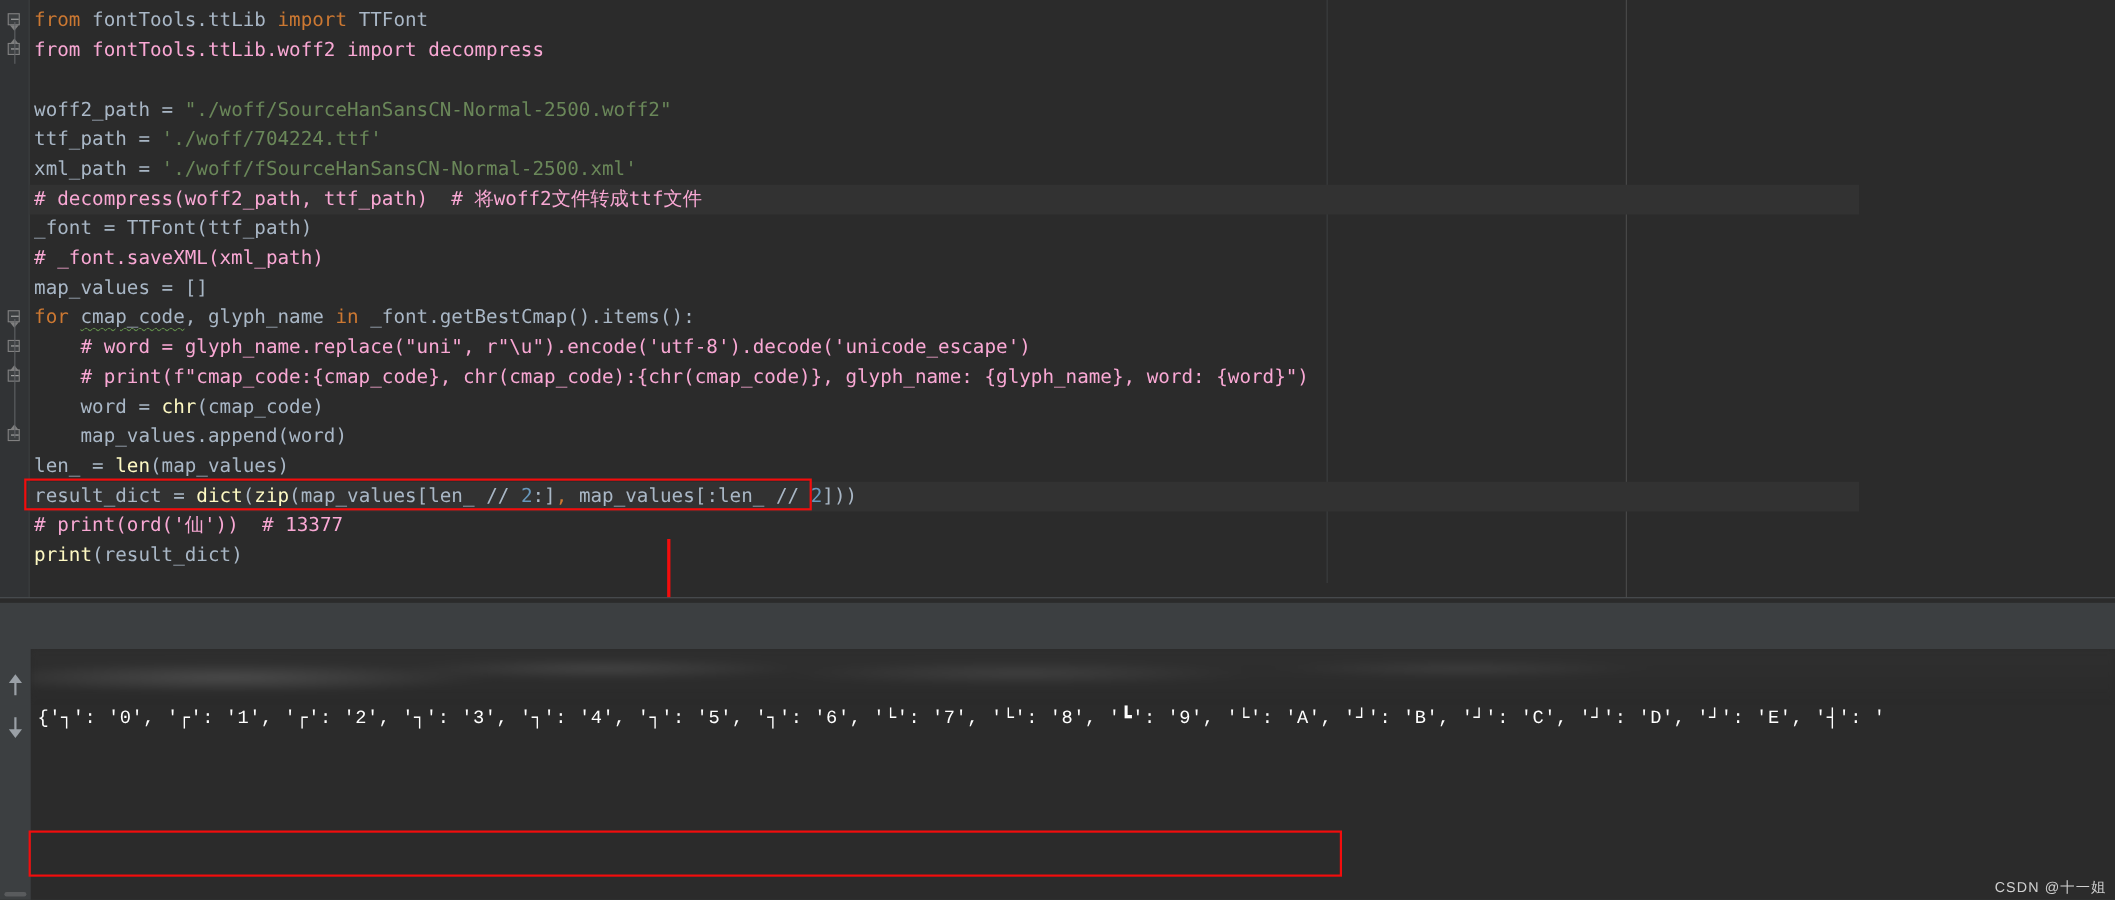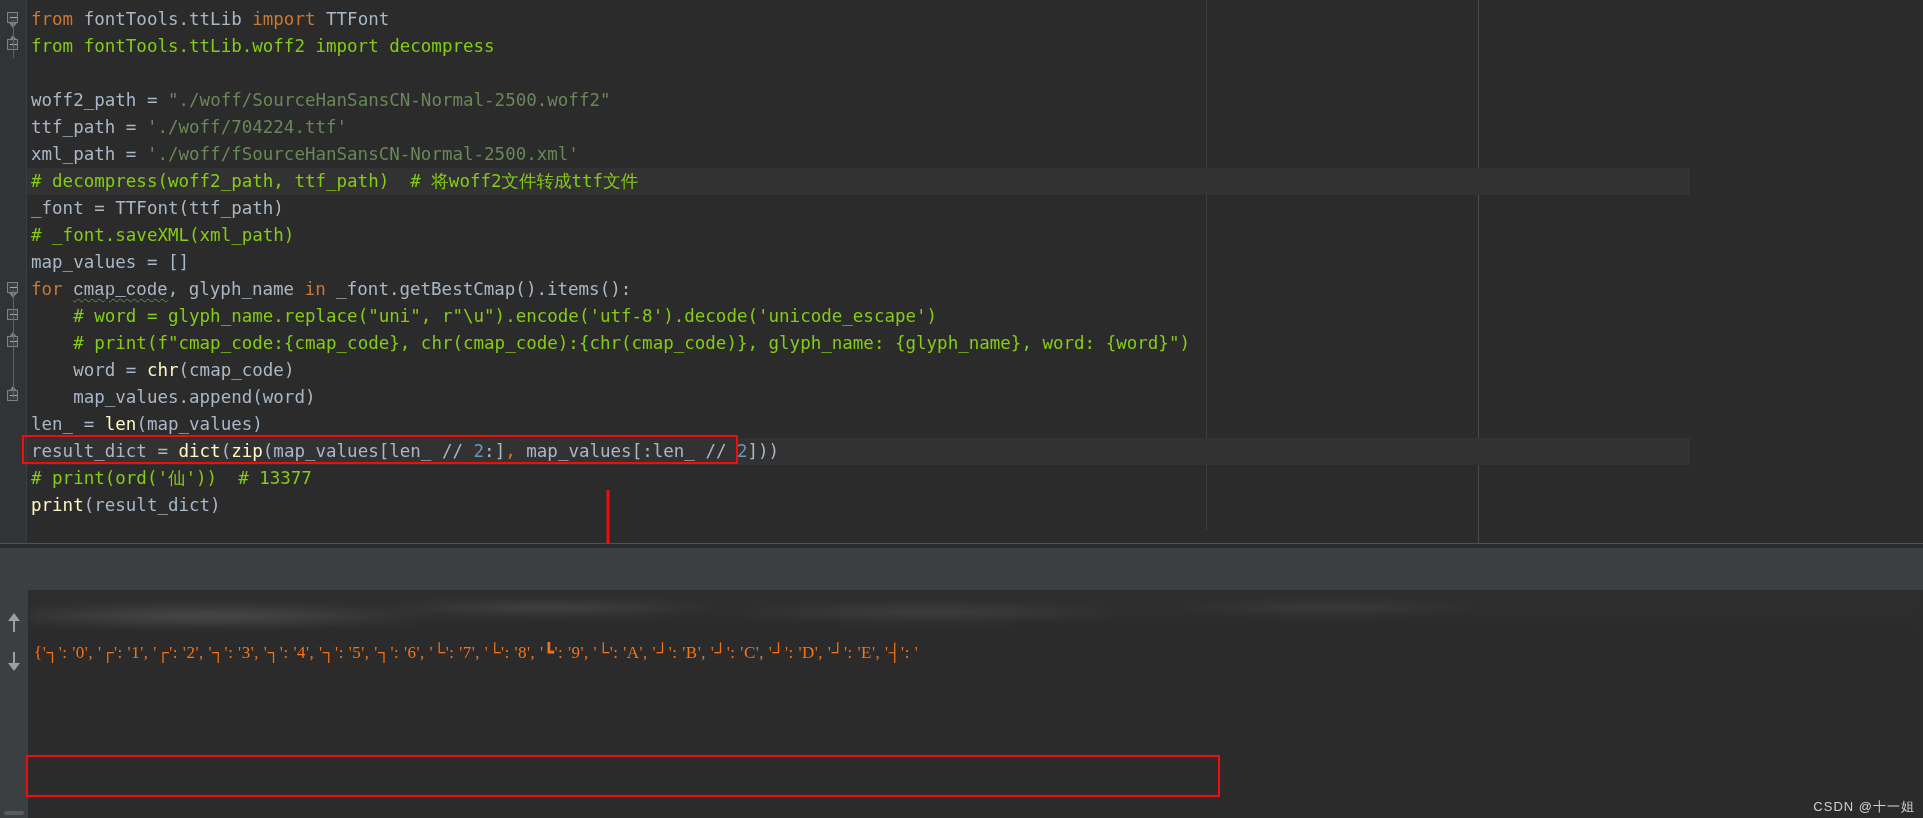--- a/index.html
+++ b/index.html
@@ -104,32 +104,31 @@
   .line.hl {
     background: #323232;
     width: 1896px;
   }
 
   
   .kw  { color: #cc7832; }
   .str { color: #6a8759; }
   .num { color: #6897bb; }
   .fn  { color: #fef9c3; }
-  .cmt { color: #84cc16; }
+  .cmt { color: #f9a8d4; }
   .def { color: #a9b7c6; }
   .op  { color: #a9b7c6; }
   .comma { color: #cc7832; }
 
   .squiggle {
     text-decoration: underline;
     text-decoration-style: wavy;
     text-decoration-color: #5f8a4a;
     text-decoration-thickness: 1px;
     text-underline-offset: 3px;
-    font-family: Liberation Mono, monospace;
   }
 
   .margin-guide {
     position: absolute;
     top: 0;
     left: 1478px;
     width: 1px;
     height: 658px;
     background: #4b4b4b;
   }
@@ -257,23 +256,23 @@
     filter: blur(3px);
   }
 
   .console-line {
     position: absolute;
     left: 6px;
     top: 44px;
     height: 36px;
     display: flex;
     align-items: center;
-    font-family: Liberation Serif, serif;
+    font-family: Liberation Mono, monospace;
     font-size: 17px;
-    color: #f97316;
+    color: #ffffff;
     white-space: pre;
     letter-spacing: 0.5px;
   }
 
   .redbox-console {
     position: absolute;
     left: 26px;
     top: 755px;
     width: 1194px;
     height: 42px;

